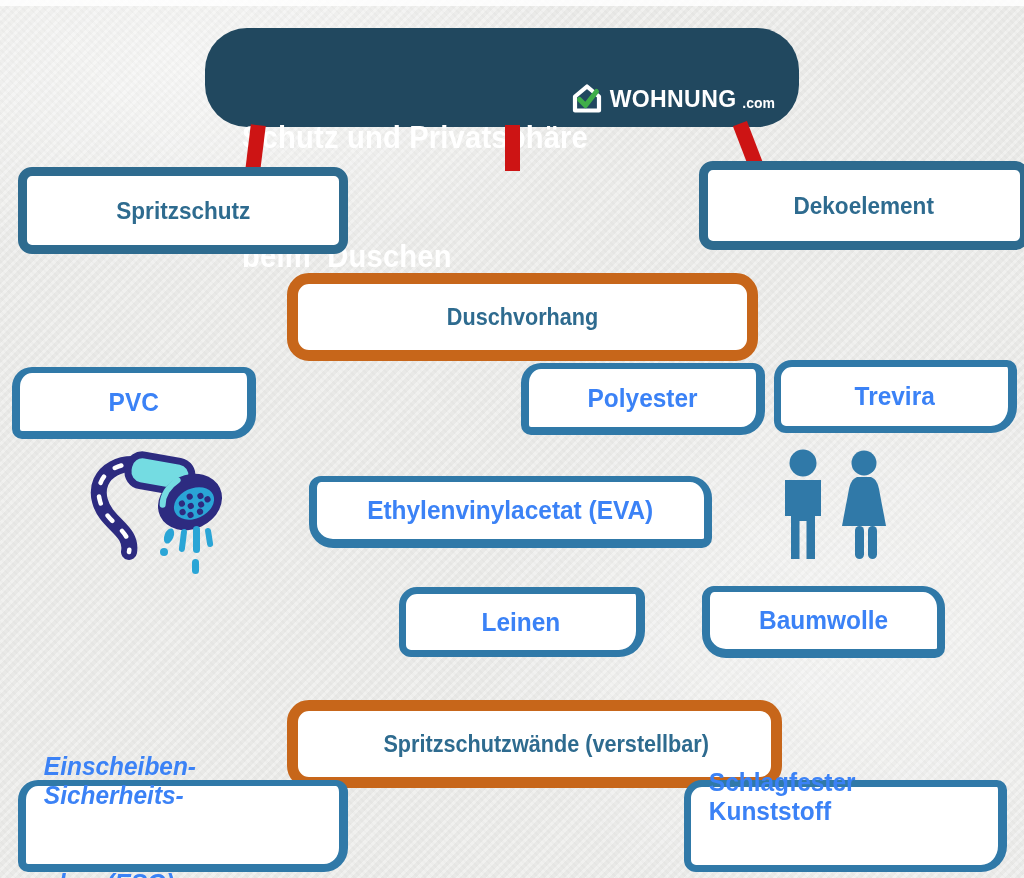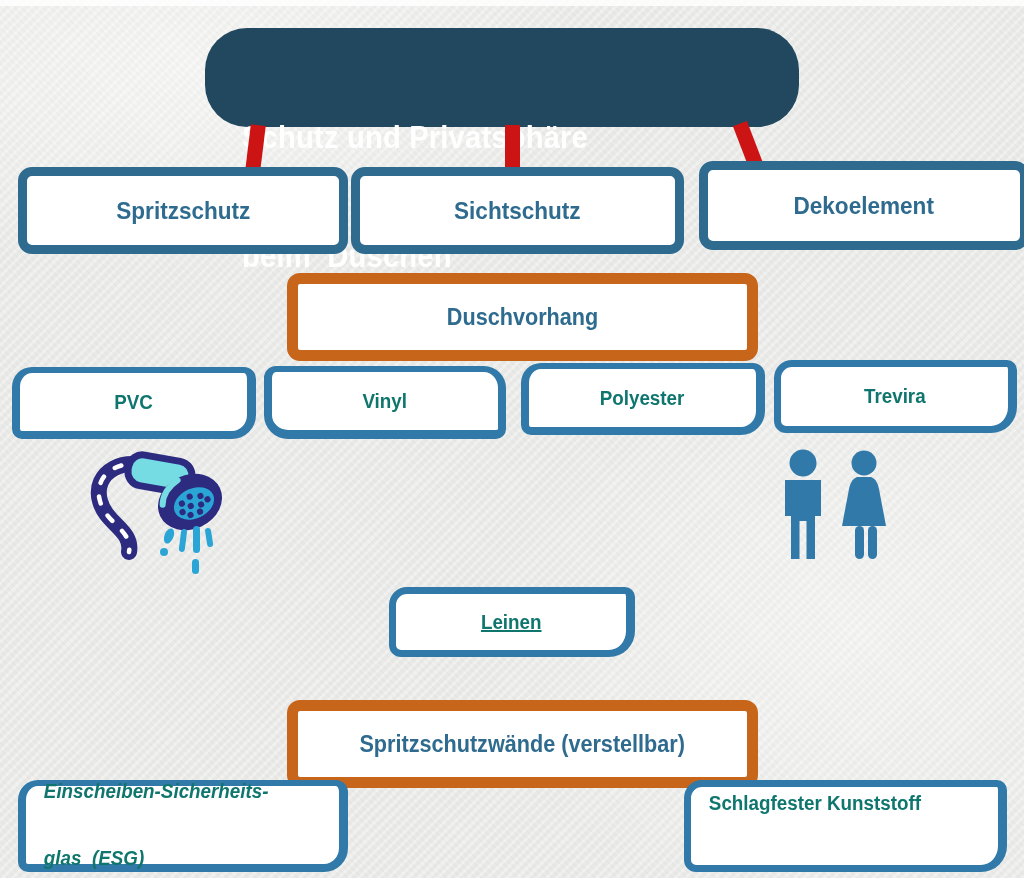--- a/index.html
+++ b/index.html
@@ -34,84 +34,86 @@
   
   .connector{width:15px;height:46px;background:#cd1414;}
   .c1{left:248px;top:125px;transform:rotate(7deg);}
   .c2{left:505px;top:125px;}
   .c3{left:741px;top:122px;height:48px;transform:rotate(-21deg);}
   
   .box{background:#fff;display:flex;align-items:center;justify-content:center;
        font-weight:bold;text-align:center;}
   .box .lbl{transform:scaleX(.94);transform-origin:center;white-space:pre-wrap;}
   .box-a{border:9px solid #2e6b8f;border-radius:14px;color:#2e6b8f;font-size:24px;}
-  .box-o{border:11px solid #c7661a;border-radius:13px;color:#2e6b8f;font-size:23px;}
-  .box-b{border:7px solid #3079a8;color:#0f766e;font-size:20px;}
+  .box-o{border:11px solid #c7661a;border-radius:22px;color:#2e6b8f;font-size:23px;}
+  .box-b{border:7px solid #3079a8;color:#3b82f6;font-size:26px;}
   .box-b.r1{border-radius:20px 12px 24px 10px;border-width:6px 9px 8px 8px;}
   .box-b.r2{border-radius:12px 22px 10px 24px;border-width:6px 8px 9px 8px;}
   .box-b.r3{border-radius:18px 10px 26px 12px;border-width:7px 9px 7px 7px;}
   .box-left{justify-content:flex-start;text-align:left;}
   .box-left .lbl{transform-origin:left center;padding-left:19px;line-height:1.12;}
   .box-left .lbl span{display:block;}
   
   .b-spritz{left:18px;top:167px;width:312px;height:69px;}
   .b-sicht {left:351px;top:167px;width:315px;height:69px;}
   .b-deko  {left:699px;top:161px;width:312px;height:71px;}
   .b-vorhang{left:287px;top:273px;width:449px;height:66px;}
   .b-pvc   {left:12px;top:367px;width:227px;height:58px;}
   .b-vinyl {left:264px;top:366px;width:226px;height:58px;}
   .b-poly  {left:521px;top:363px;width:227px;height:58px;}
   .b-trev  {left:774px;top:360px;width:227px;height:59px;}
   .b-eva   {left:309px;top:476px;width:387px;height:57px;}
   .b-pet   {left:94px;top:588px;width:229px;height:57px;}
-  .b-leinen{left:389px;top:587px;width:230px;height:56px;text-decoration:underline;}
+  .b-leinen{left:399px;top:587px;width:230px;height:56px;}
   .b-baum  {left:702px;top:586px;width:227px;height:57px;}
-  .b-waende{left:287px;top:700px;width:449px;height:66px;}
+  .b-waende{left:287px;top:700px;width:449px;height:66px;padding-left:24px;}
   .b-esg   {left:18px;top:780px;width:313px;height:78px;font-style:italic;}
   .b-vsg   {left:352px;top:780px;width:314px;height:78px;}
   .b-kunst {left:684px;top:780px;width:307px;height:78px;}
   
   .shower-wrap{left:76px;top:446px;width:158px;height:128px;}
   .people-wrap{left:778px;top:449px;width:116px;height:114px;}
 </style>
 </head>
 <body>
 
 <div id="canvas">
 
   <div class="abs header">
     <div class="header-title">
       <span>Schutz und Privatsphäre</span>
       <span>beim  Duschen</span>
     </div>
+    <div class="logo">
+      <svg width="34" height="31" viewBox="0 0 34 31">
+        <path d="M 5 13.5 L 17 3.5 L 29 13.5 L 29 27.5 L 5 27.5 Z" fill="none" stroke="#ffffff" stroke-width="4.2" stroke-linejoin="round"></path>
+        <path d="M 9.5 16.5 L 15.5 22.5 L 26.5 8.5" fill="none" stroke="#3fae49" stroke-width="5" stroke-linecap="round" stroke-linejoin="round"></path>
+      </svg>
+      <span class="logo-brand">WOHNUNG</span>
+      <span class="logo-tld">.com</span>
+    </div>
   </div>
 
   <div class="abs connector c1"></div>
   <div class="abs connector c2"></div>
   <div class="abs connector c3"></div>
 
   <div class="abs box box-a b-spritz">
     <span class="lbl">Spritzschutz</span>
-  </div>
-  <div class="abs box box-a b-sicht">
-    <span class="lbl">Sichtschutz</span>
   </div>
   <div class="abs box box-a b-deko">
     <span class="lbl">Dekoelement</span>
   </div>
 
   <div class="abs box box-o b-vorhang">
     <span class="lbl">Duschvorhang</span>
   </div>
 
   <div class="abs box box-b r1 b-pvc">
     <span class="lbl">PVC</span>
-  </div>
-  <div class="abs box box-b r2 b-vinyl">
-    <span class="lbl">Vinyl</span>
   </div>
   <div class="abs box box-b r1 b-poly">
     <span class="lbl">Polyester</span>
   </div>
   <div class="abs box box-b r3 b-trev">
     <span class="lbl">Trevira</span>
   </div>
 
   <svg class="abs shower-wrap" viewBox="0 0 158 128">
     <path d="M 86 26 C 48 6, 16 27, 24 55 C 30 78, 57 84, 53 106" fill="none" stroke="#2d2b80" stroke-width="16" stroke-linecap="round"></path>
@@ -132,36 +134,42 @@
       <circle cx="131" cy="61" r="3.1" fill="#2d2b80"></circle>
     </g>
     <ellipse cx="93" cy="90" rx="4.5" ry="8" fill="#2aa5d6" transform="rotate(22 93 90)"></ellipse>
     <circle cx="88" cy="106" r="4" fill="#2aa5d6"></circle>
     <rect x="104" y="83" width="6" height="23" rx="3" fill="#2aa5d6" transform="rotate(7 107 94)"></rect>
     <rect x="117" y="80" width="7" height="27" rx="3.5" fill="#2aa5d6"></rect>
     <rect x="130" y="82" width="6" height="19" rx="3" fill="#2aa5d6" transform="rotate(-9 133 91)"></rect>
     <rect x="116" y="113" width="7" height="15" rx="3.5" fill="#2aa5d6"></rect>
   </svg>
 
+  <div class="abs box box-b r2 b-eva">
+    <span class="lbl">Ethylenvinylacetat (EVA)</span>
+  </div>
 
   <svg class="abs people-wrap" viewBox="0 0 116 114">
     <g>
       <circle cx="25" cy="14" r="13.5" fill="#3079a8"></circle>
       <path fill="#3079a8" d="M 7 31 L 43 31 L 43 67 L 37 67 L 37 110 L 28.5 110 L 28.5 72 L 21.5 72 L 21.5 110 L 13 110 L 13 67 L 7 67 Z"></path>
     </g>
     <g>
       <circle cx="86" cy="14" r="12.5" fill="#3079a8"></circle>
       <path fill="#3079a8" d="M 79 28 L 93 28 C 98 30 100 35 101 40 L 108 77 L 64 77 L 71 40 C 72 35 74 30 79 28 Z"></path>
       <rect x="77" y="77" width="9" height="33" rx="4.5" fill="#3079a8"></rect>
       <rect x="90" y="77" width="9" height="33" rx="4.5" fill="#3079a8"></rect>
     </g>
   </svg>
 
   <div class="abs box box-b r3 b-leinen">
     <span class="lbl">Leinen</span>
+  </div>
+  <div class="abs box box-b r2 b-baum">
+    <span class="lbl">Baumwolle</span>
   </div>
 
   <div class="abs box box-o b-waende">
     <span class="lbl">Spritzschutzwände (verstellbar)</span>
   </div>
 
   <div class="abs box box-b r1 box-left b-esg">
     <span class="lbl">
       <span>Einscheiben-Sicherheits-</span>
       <span>glas  (ESG)</span>

